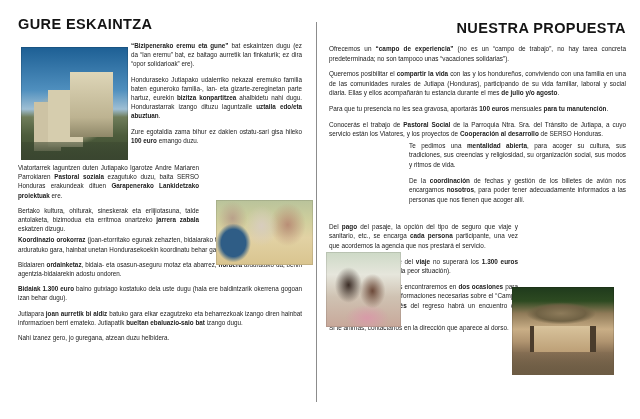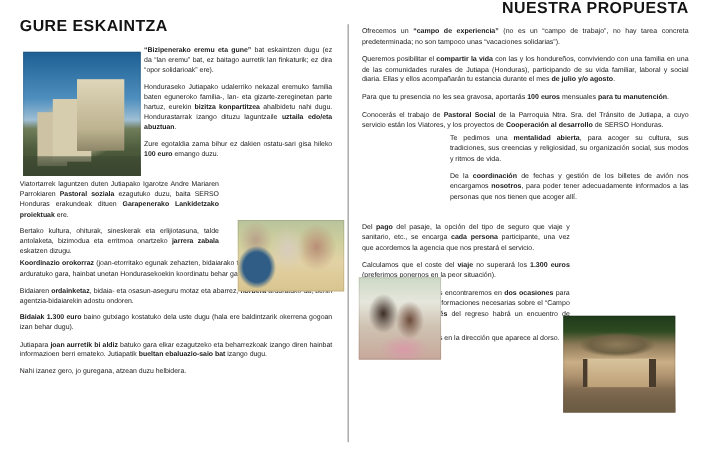--- a/index.html
+++ b/index.html
@@ -30,21 +30,21 @@
     background: #8c8c8c;
   }
 
   
   .col {
     position: absolute;
     top: 0;
     box-sizing: border-box;
   }
   .col-left  { left: 0px;   width: 316px; padding: 16px 14px 0 18px; }
-  .col-right { left: 317px; width: 323px; padding: 0 14px 0 12px; }
+  .col-right { left: 317px; width: 323px; padding: 20px 14px 0 12px; }
 
   h1.heading {
     margin: 0 0 9px 0;
     font-size: 14.5px;
     font-weight: 700;
     letter-spacing: 0.4px;
     color: #141414;
     font-family: "Liberation Sans", sans-serif;
   }
   h1.heading.right { text-align: right; margin-bottom: 8px; }

